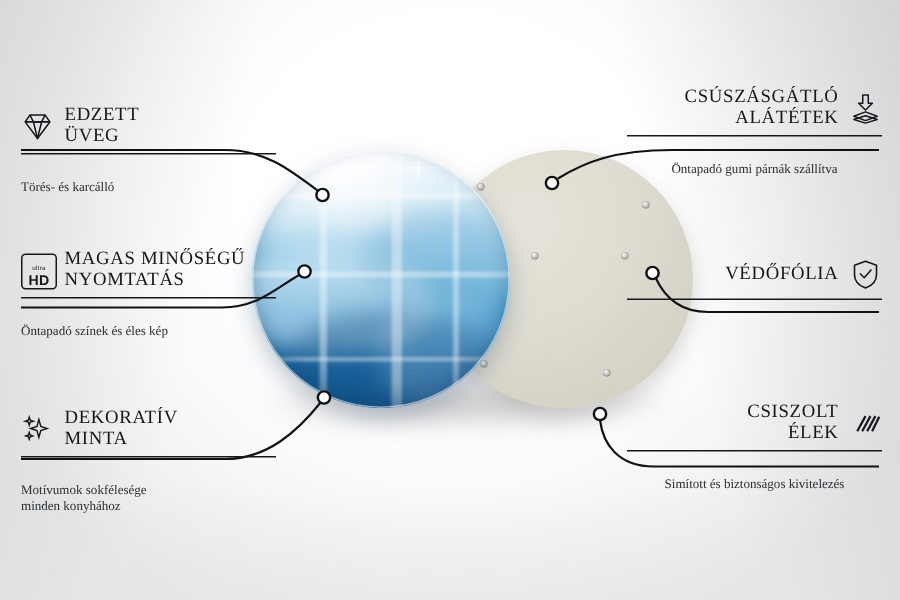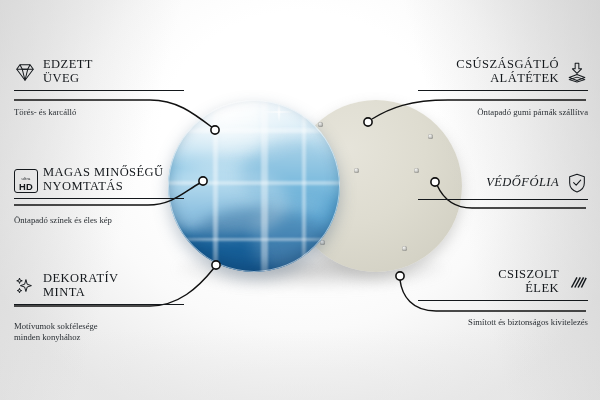--- a/index.html
+++ b/index.html
@@ -92,32 +92,32 @@
     font-family:"Liberation Serif",serif;
     font-size:12.5px;line-height:13.5px;letter-spacing:.45px;
     color:#14181c;text-transform:uppercase;font-weight:400;
   }
   .feat.right .title{text-align:right;margin-left:33px;}
   .rule{height:1.3px;background:#14181c;margin-top:5px;}
   .sub{
     font-family:"Liberation Serif",serif;
     font-size:8.7px;line-height:10.4px;color:#2a2f34;margin-top:16px;
   }
-  .feat.right .sub{text-align:right;}
+  .feat.right .sub{text-align:center;}
 
   .ico{width:22px;height:22px;flex:0 0 22px;display:block;}
   .ico svg{width:22px;height:22px;display:block;}
 
   
-  #f1{left:14px;top:58px;width:170px;}
+  #f1{left:14px;top:70px;width:170px;}
   #f2{left:14px;top:166px;width:170px;}
   #f3{left:14px;top:272px;width:170px;}
   
   #f4{left:418px;top:58px;width:170px;}
-  #f5{left:418px;top:172px;width:170px;font-style:italic;}
+  #f5{left:418px;top:172px;width:170px;}
   #f6{left:418px;top:268px;width:170px;}
 
   .hdbadge{
     width:22px;height:22px;border:1.4px solid #14181c;border-radius:3px;
     display:flex;flex-direction:column;align-items:center;justify-content:flex-end;
     font-family:"Liberation Sans",sans-serif;color:#14181c;line-height:1;
   }
   .hdbadge .u{font-size:4.2px;letter-spacing:.2px;margin-bottom:.5px;}
   .hdbadge .hd{font-size:9.4px;font-weight:700;letter-spacing:.2px;}
 </style>

